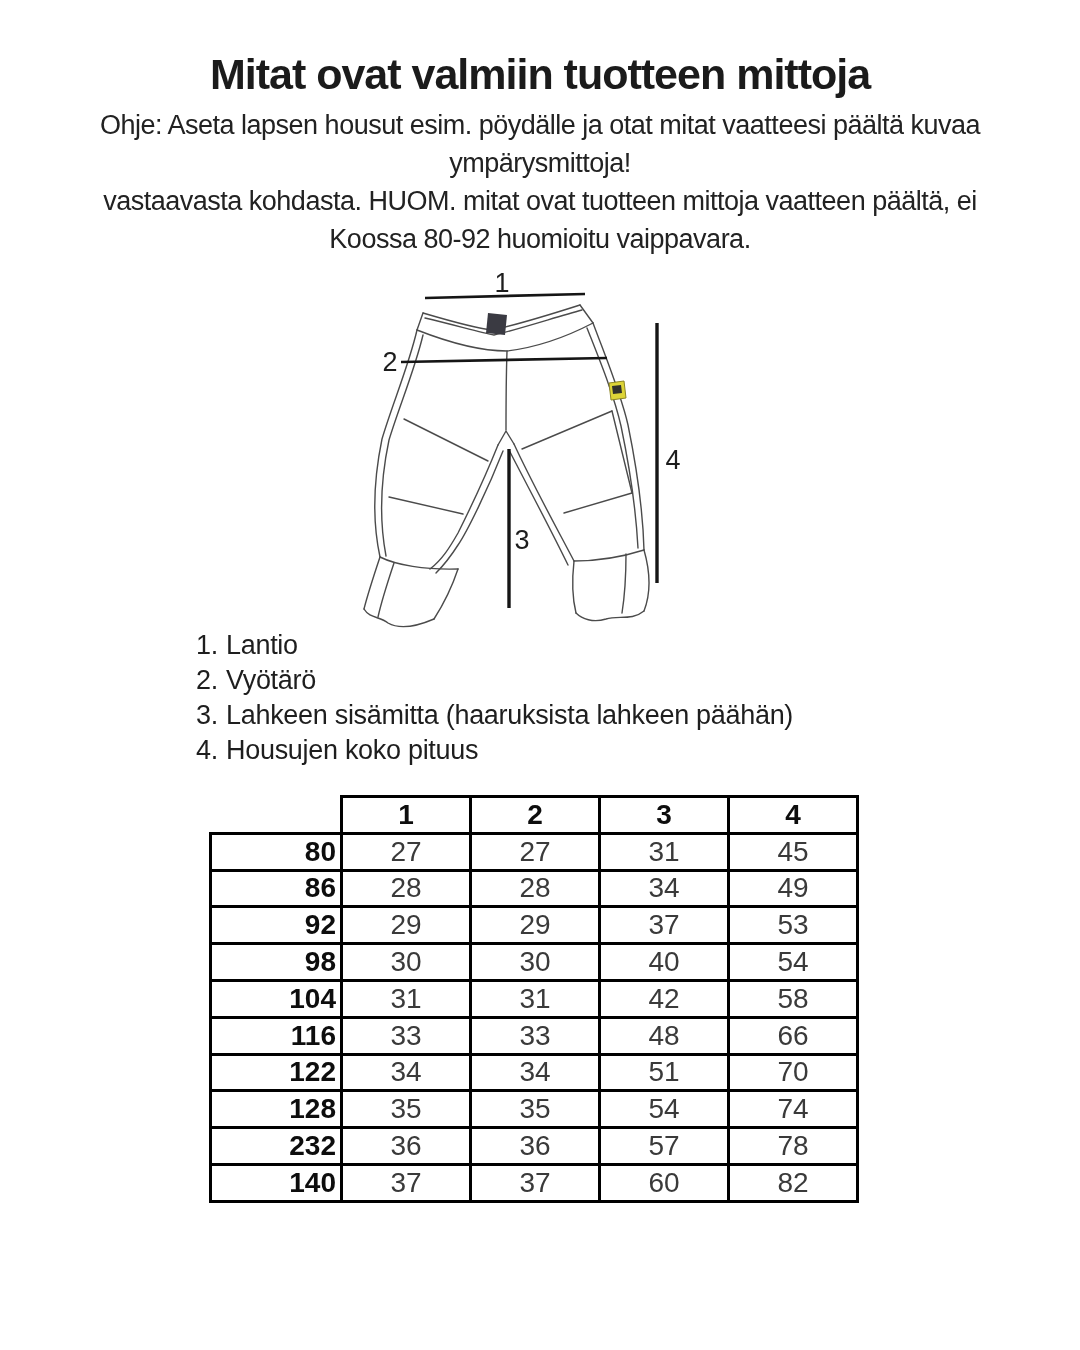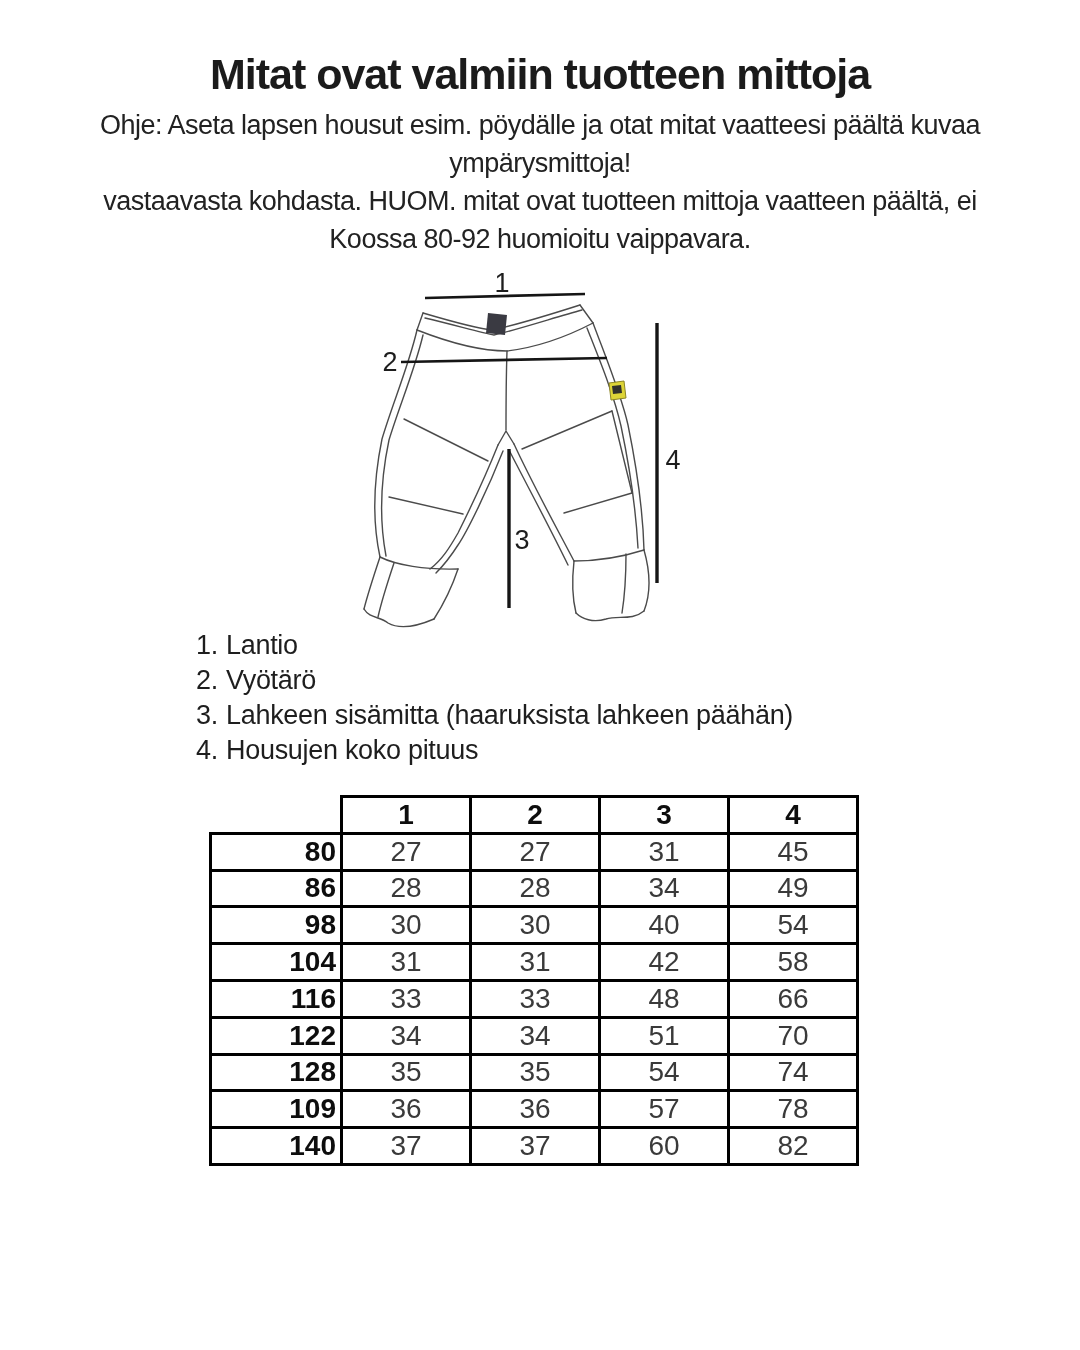--- a/index.html
+++ b/index.html
@@ -223,20 +223,27 @@
         <td class="value-cell">45</td>
       </tr>
       <tr>
         <th class="size-cell">86</th>
         <td class="value-cell">28</td>
         <td class="value-cell">28</td>
         <td class="value-cell">34</td>
         <td class="value-cell">49</td>
       </tr>
       <tr>
+        <th class="size-cell">92</th>
+        <td class="value-cell">29</td>
+        <td class="value-cell">29</td>
+        <td class="value-cell">37</td>
+        <td class="value-cell">53</td>
+      </tr>
+      <tr>
         <th class="size-cell">98</th>
         <td class="value-cell">30</td>
         <td class="value-cell">30</td>
         <td class="value-cell">40</td>
         <td class="value-cell">54</td>
       </tr>
       <tr>
         <th class="size-cell">104</th>
         <td class="value-cell">31</td>
         <td class="value-cell">31</td>
@@ -258,21 +265,21 @@
         <td class="value-cell">70</td>
       </tr>
       <tr>
         <th class="size-cell">128</th>
         <td class="value-cell">35</td>
         <td class="value-cell">35</td>
         <td class="value-cell">54</td>
         <td class="value-cell">74</td>
       </tr>
       <tr>
-        <th class="size-cell">109</th>
+        <th class="size-cell">232</th>
         <td class="value-cell">36</td>
         <td class="value-cell">36</td>
         <td class="value-cell">57</td>
         <td class="value-cell">78</td>
       </tr>
       <tr>
         <th class="size-cell">140</th>
         <td class="value-cell">37</td>
         <td class="value-cell">37</td>
         <td class="value-cell">60</td>

